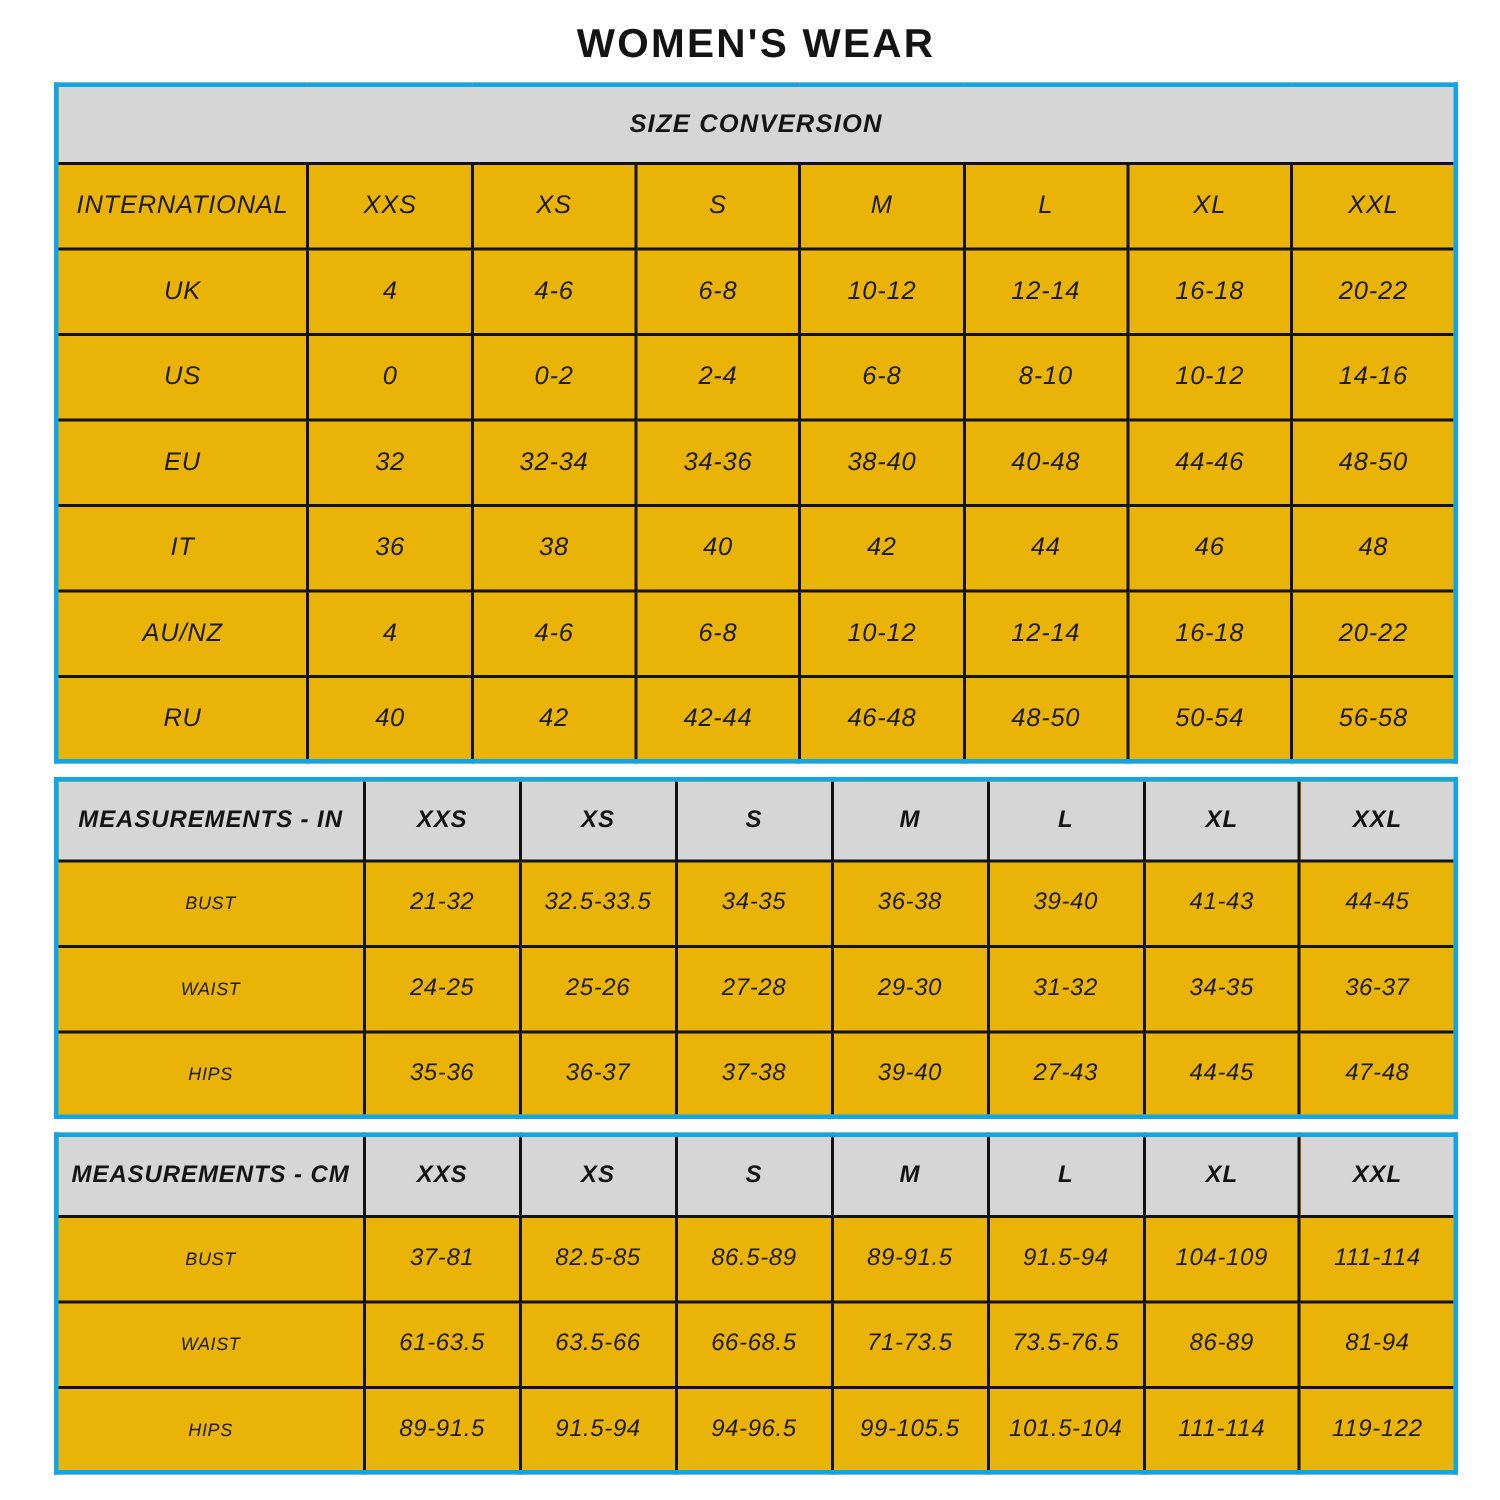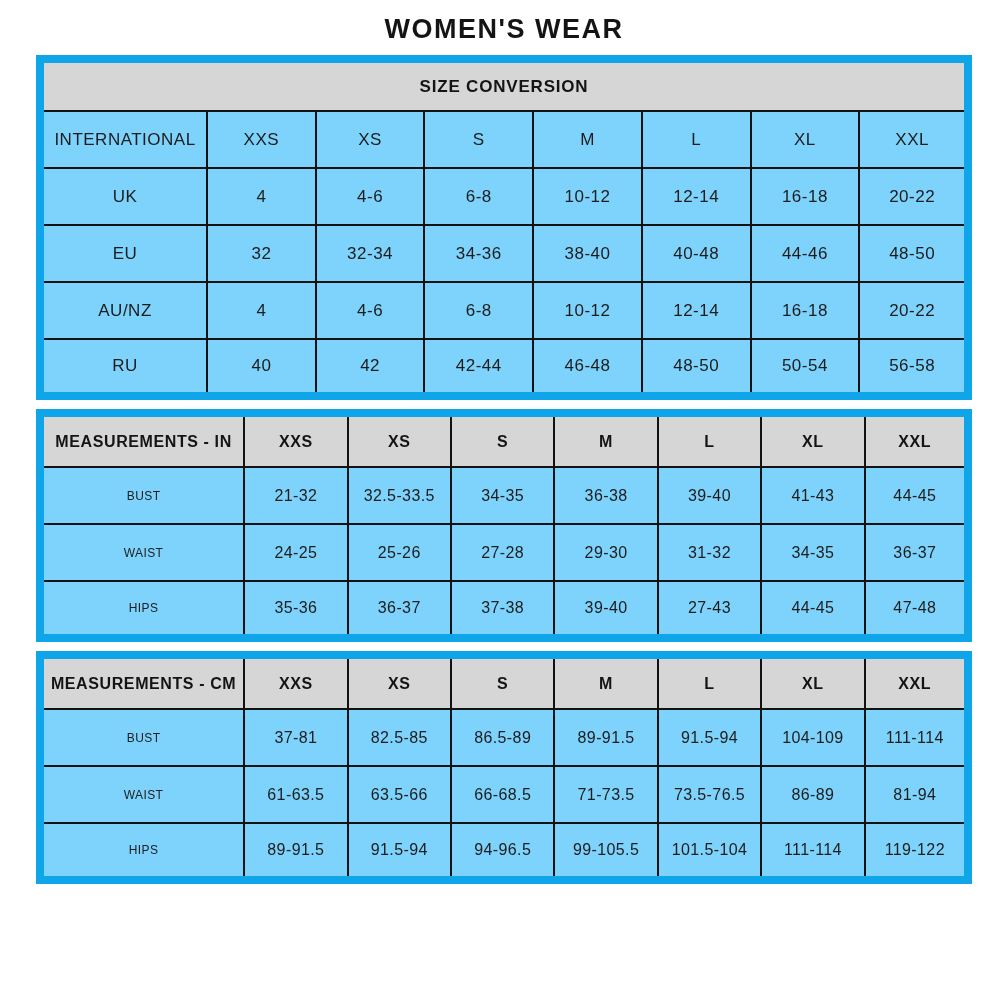--- a/index.html
+++ b/index.html
@@ -20,23 +20,24 @@
     font-size: 27px;
     font-weight: 700;
     letter-spacing: 1.5px;
     margin: 0;
     padding: 4px 0 10px 0;
     color: #141414;
   }
   table {
     width: 100%;
     border-collapse: collapse;
-    border: 8px solid #0ea5e9;
+    border: 3px solid #0ea5e9;
     table-layout: fixed;
-    background: #7dd3fc;
+    background: #eab308;
+    font-style: italic;
   }
   td, th {
     border: 2px solid #121212;
     text-align: center;
     vertical-align: middle;
     padding: 2px;
     overflow: hidden;
     white-space: nowrap;
   }
   .gap { height: 9px; }
@@ -109,28 +110,48 @@
         <td class="row-label">UK</td>
         <td>4</td>
         <td>4-6</td>
         <td>6-8</td>
         <td>10-12</td>
         <td>12-14</td>
         <td>16-18</td>
         <td>20-22</td>
       </tr>
       <tr class="data-row">
+        <td class="row-label">US</td>
+        <td>0</td>
+        <td>0-2</td>
+        <td>2-4</td>
+        <td>6-8</td>
+        <td>8-10</td>
+        <td>10-12</td>
+        <td>14-16</td>
+      </tr>
+      <tr class="data-row">
         <td class="row-label">EU</td>
         <td>32</td>
         <td>32-34</td>
         <td>34-36</td>
         <td>38-40</td>
         <td>40-48</td>
         <td>44-46</td>
         <td>48-50</td>
+      </tr>
+      <tr class="data-row">
+        <td class="row-label">IT</td>
+        <td>36</td>
+        <td>38</td>
+        <td>40</td>
+        <td>42</td>
+        <td>44</td>
+        <td>46</td>
+        <td>48</td>
       </tr>
       <tr class="data-row">
         <td class="row-label">AU/NZ</td>
         <td>4</td>
         <td>4-6</td>
         <td>6-8</td>
         <td>10-12</td>
         <td>12-14</td>
         <td>16-18</td>
         <td>20-22</td>

